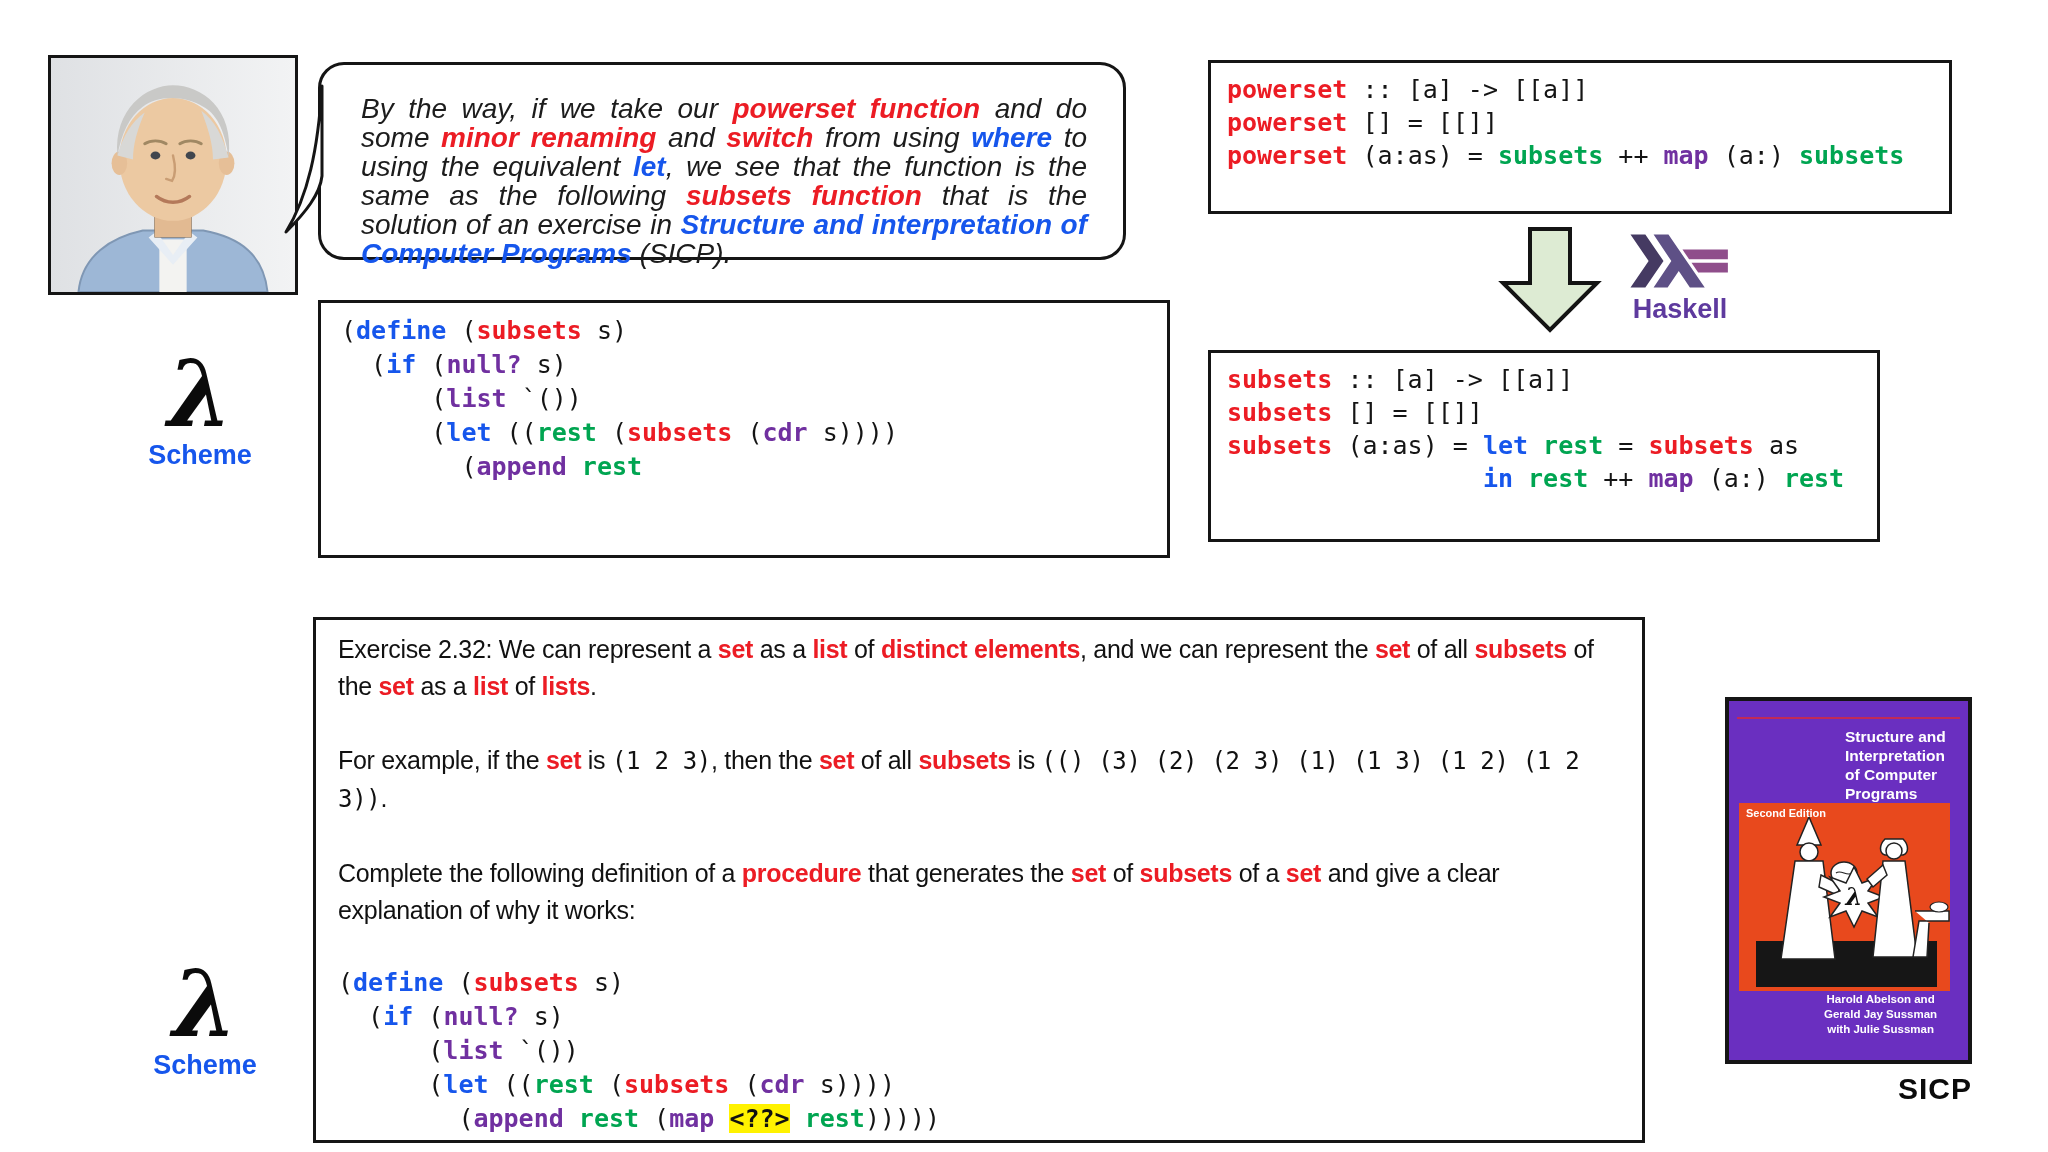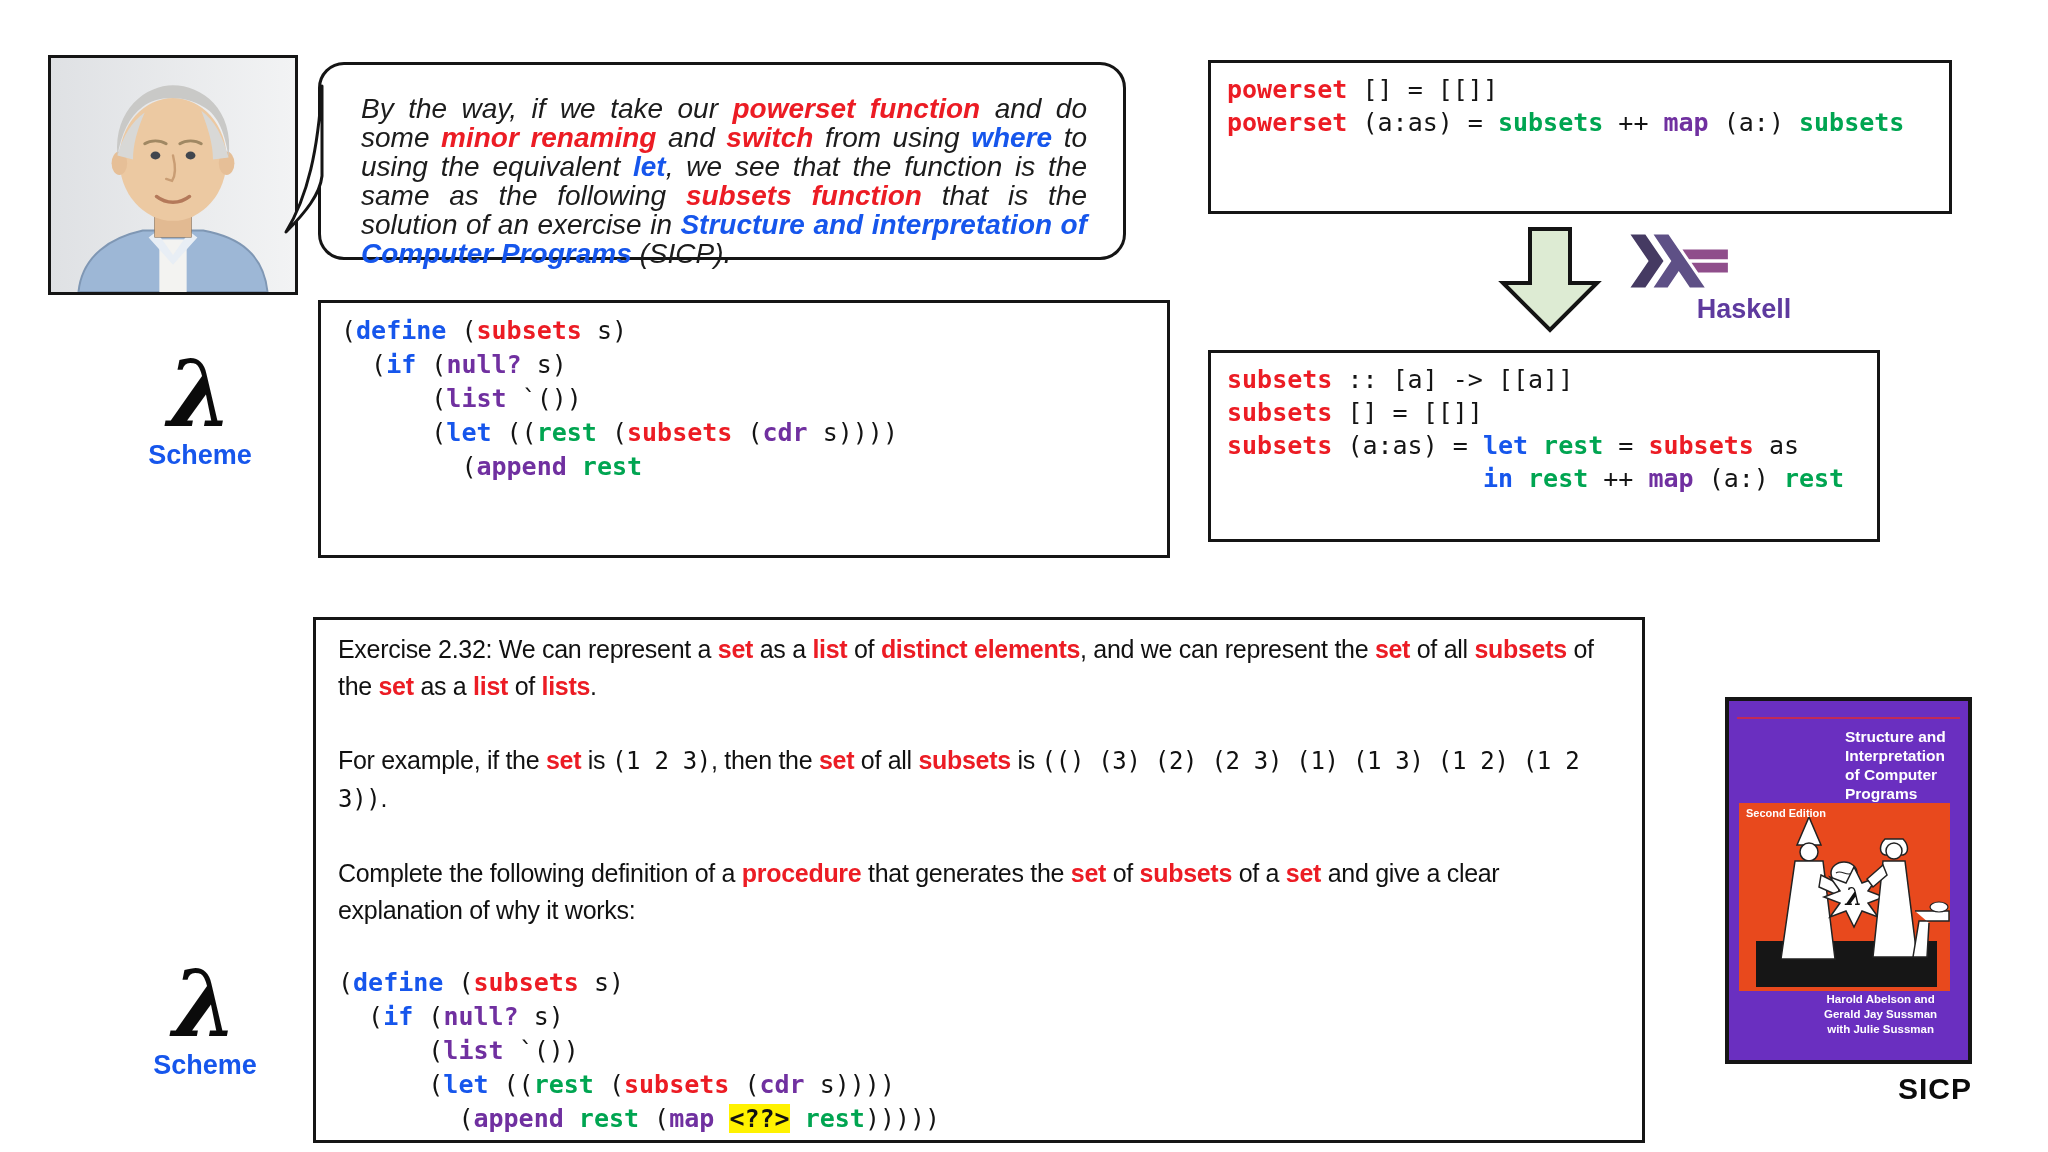--- a/index.html
+++ b/index.html
@@ -62,21 +62,21 @@
   .lang-bottom{left:125px;top:958px;}
   .lambda{
     font-family:"DejaVu Serif",serif;font-style:italic;font-weight:700;
     font-size:92px;line-height:92px;color:#0b0b0b;
   }
   .scheme-name{font-size:27px;font-weight:700;color:var(--blue);margin-top:0px;}
 
   
   .arrow{left:1492px;top:226px;width:116px;height:108px;}
   .hlogo{left:1630px;top:228px;width:100px;height:66px;}
-  .hlogo-label{left:1662px;top:294px;width:164px;text-align:center;
+  .hlogo-label{left:1598px;top:294px;width:164px;text-align:center;
     font-size:27px;font-weight:700;color:#5e3a9e;}
 
   
   .exercise{
     left:313px;top:617px;width:1332px;height:526px;
     border:3px solid var(--border);background:#fff;padding:11px 22px;
   }
   .exercise p{margin:0 0 37px 0;font-size:25px;line-height:37px;letter-spacing:-0.3px;color:#111;}
   .exercise .code{font-size:25px;line-height:34px;margin-top:2px;}
 
@@ -144,20 +144,21 @@
       <div class="code-line"><span class="tok-pl">(</span><span class="tok-k">define</span><span class="tok-pl"> (</span><span class="tok-fn">subsets</span><span class="tok-pl"> s)</span></div>
       <div class="code-line"><span class="tok-pl">  (</span><span class="tok-k">if</span><span class="tok-pl"> (</span><span class="tok-bi">null?</span><span class="tok-pl"> s)</span></div>
       <div class="code-line"><span class="tok-pl">      (</span><span class="tok-bi">list</span><span class="tok-pl"> `())</span></div>
       <div class="code-line"><span class="tok-pl">      (</span><span class="tok-k">let</span><span class="tok-pl"> ((</span><span class="tok-gr">rest</span><span class="tok-pl"> (</span><span class="tok-fn">subsets</span><span class="tok-pl"> (</span><span class="tok-bi">cdr</span><span class="tok-pl"> s))))</span></div>
       <div class="code-line"><span class="tok-pl">        (</span><span class="tok-bi">append</span><span class="tok-pl"> </span><span class="tok-gr">rest</span></div>
     </div>
 </div>
 
 <div class="code-box hs1 abs">
   <div class="code">
+      <div class="code-line"><span class="tok-fn">powerset</span><span class="tok-pl"> :: [a] -&gt; [[a]]</span></div>
       <div class="code-line"><span class="tok-fn">powerset</span><span class="tok-pl"> [] = [[]]</span></div>
       <div class="code-line"><span class="tok-fn">powerset</span><span class="tok-pl"> (a:as) = </span><span class="tok-gr">subsets</span><span class="tok-pl"> ++ </span><span class="tok-bi">map</span><span class="tok-pl"> (a:) </span><span class="tok-gr">subsets</span></div>
     </div>
 </div>
 
 <svg class="abs arrow" viewBox="0 0 116 108">
   <polygon points="38,3 78,3 78,57 105,57 58,104 11,57 38,57" fill="#ddebd3" stroke="#141414" stroke-width="4" stroke-linejoin="miter"></polygon>
 </svg>
 
 <svg class="abs hlogo" viewBox="0 0 120 80">

